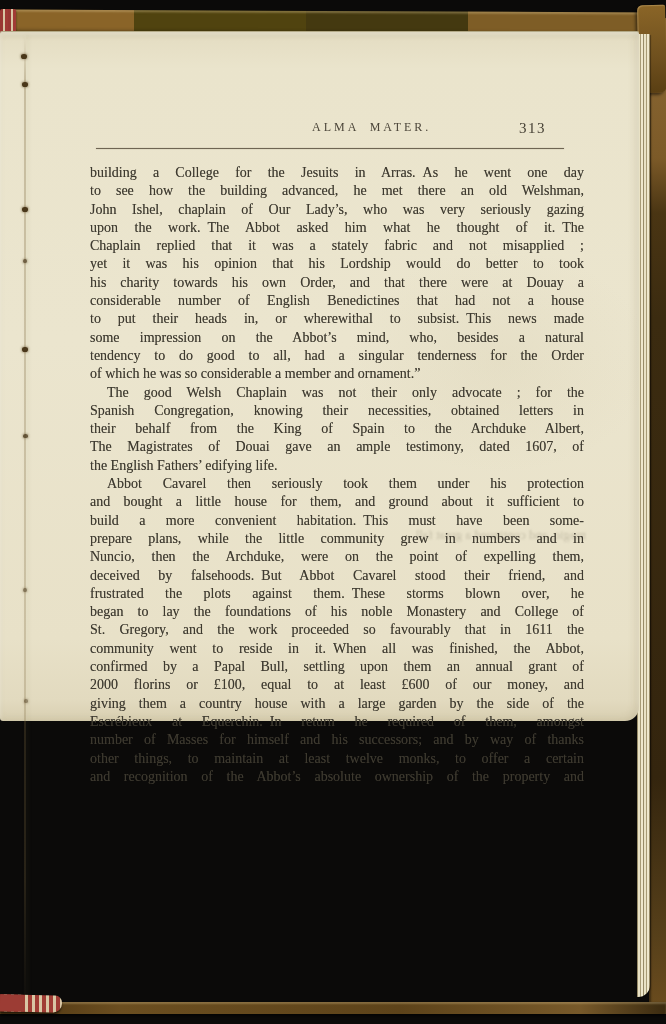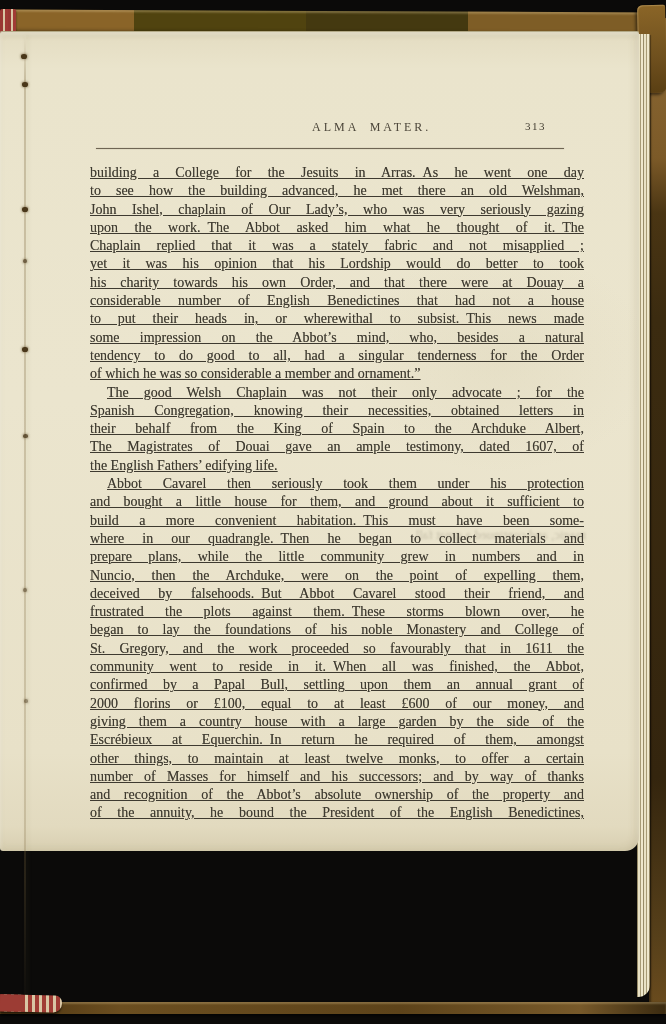--- a/index.html
+++ b/index.html
@@ -50,21 +50,21 @@
   }
   .page-edges{
     left:637px;top:34px;width:13px;height:963px;
     background:repeating-linear-gradient(90deg,#978b68 0 1px,#e9e2c5 1px 3px,#a79b76 3px 4px,#efe8cd 4px 6px);
     border-radius:0 0 12px 0;
     box-shadow:1px 1px 1px rgba(0,0,0,.35);
   }
 
   
   .page{
-    left:0;top:31px;width:639px;height:820px;
+    left:0;top:31px;width:639px;height:690px;
     background:
       radial-gradient(220px 160px at 500px 330px, rgba(190,178,140,.12), rgba(190,178,140,0) 70%),
       linear-gradient(180deg,#d8d0b3 0,#e5dec4 10px,#eae4cc 38px,#ebe5ce 45%,#e8e1c8 88%,#e2dabf 97%,#d8cfb1 100%);
     border-radius:2px 2px 14px 3px;
     box-shadow:inset -3px 0 8px rgba(120,100,60,.16), inset 0 1px 0 #b9b08f, inset 0 3px 4px rgba(255,255,248,.45);
   }
   .gutter-crease{
     left:24px;top:4px;width:2px;height:962px;
     background:linear-gradient(180deg,rgba(125,105,62,0),rgba(125,105,62,.32) 45px,rgba(125,105,62,.26) 88%,rgba(125,105,62,.05));
     box-shadow:2px 0 4px rgba(140,120,75,.12);
@@ -73,27 +73,27 @@
     box-shadow:0 0 2px 1px rgba(90,70,35,.35);}
 
   
   .content{left:90px;top:0;width:494px;height:100%;color:#3e3a30;}
   .running-head{
     top:89px;left:222px;font-size:12px;letter-spacing:3px;word-spacing:5px;
     color:#4c463a;white-space:nowrap;
   }
   .page-number{
     top:89px;left:418px;width:38px;text-align:right;
-    font-size:11px;letter-spacing:1.5px;color:#464135;
+    font-size:15px;letter-spacing:1.5px;color:#464135;
   }
   .head-rule{top:117px;left:6px;width:468px;height:1px;background:#6e6553;
     box-shadow:0 0 1px rgba(110,101,83,.7);}
   .body-text{top:133px;left:0;width:494px;font-size:14px;
     text-shadow:0 0 .5px rgba(62,58,48,.55);}
-  .line{height:18.3px;line-height:18.3px;overflow:hidden;text-align:justify;text-decoration:underline;}
+  .line{height:18.3px;line-height:18.3px;overflow:hidden;text-align:justify;}
   .line.j::after{content:"";display:inline-block;width:100%;height:0;vertical-align:top;}
   .line.ind{text-indent:17px;}
 
   .show-through{
     top:496px;left:300px;width:286px;font-size:13px;color:#8d8672;
     transform:scaleX(-1);filter:blur(1.1px);opacity:.38;text-align:left;
     white-space:nowrap;overflow:hidden;height:16px;
   }
 </style>
 </head>
@@ -142,34 +142,32 @@
           <div class="line j ind">The good Welsh Chaplain was not their only advocate ; for the</div>
           <div class="line j">Spanish Congregation, knowing their necessities, obtained letters in</div>
           <div class="line j">their behalf from the King of Spain to the Archduke Albert,</div>
           <div class="line j">The Magistrates of Douai gave an ample testimony, dated 1607, of</div>
           <div class="line">the English Fathers’ edifying life.</div>
         </div>
         <div>
           <div class="line j ind">Abbot Cavarel then seriously took them under his protection</div>
           <div class="line j">and bought a little house for them, and ground about it sufficient to</div>
           <div class="line j">build a more convenient habitation. This must have been some-</div>
-          <div class="line j">where in our quadrangle. Then he began to collect materials and</div>
           <div class="line j">prepare plans, while the little community grew in numbers and in</div>
           <div class="line j">Nuncio, then the Archduke, were on the point of expelling them,</div>
           <div class="line j">deceived by falsehoods. But Abbot Cavarel stood their friend, and</div>
           <div class="line j">frustrated the plots against them. These storms blown over, he</div>
           <div class="line j">began to lay the foundations of his noble Monastery and College of</div>
           <div class="line j">St. Gregory, and the work proceeded so favourably that in 1611 the</div>
           <div class="line j">community went to reside in it. When all was finished, the Abbot,</div>
           <div class="line j">confirmed by a Papal Bull, settling upon them an annual grant of</div>
           <div class="line j">2000 florins or £100, equal to at least £600 of our money, and</div>
           <div class="line j">giving them a country house with a large garden by the side of the</div>
           <div class="line j">Escrébieux at Equerchin. In return he required of them, amongst</div>
+          <div class="line j">number of Masses for himself and his successors; and by way of thanks</div>
           <div class="line j">other things, to maintain at least twelve monks, to offer a certain</div>
-          <div class="line j">number of Masses for himself and his successors; and by way of thanks</div>
           <div class="line j">and recognition of the Abbot’s absolute ownership of the property and</div>
-          <div class="line j">of the annuity, he bound the President of the English Benedictines,</div>
         </div>
       </div>
   </div>
 </div>
 
 <div class="abs endband-bottom"></div>
 
 </body></html>

